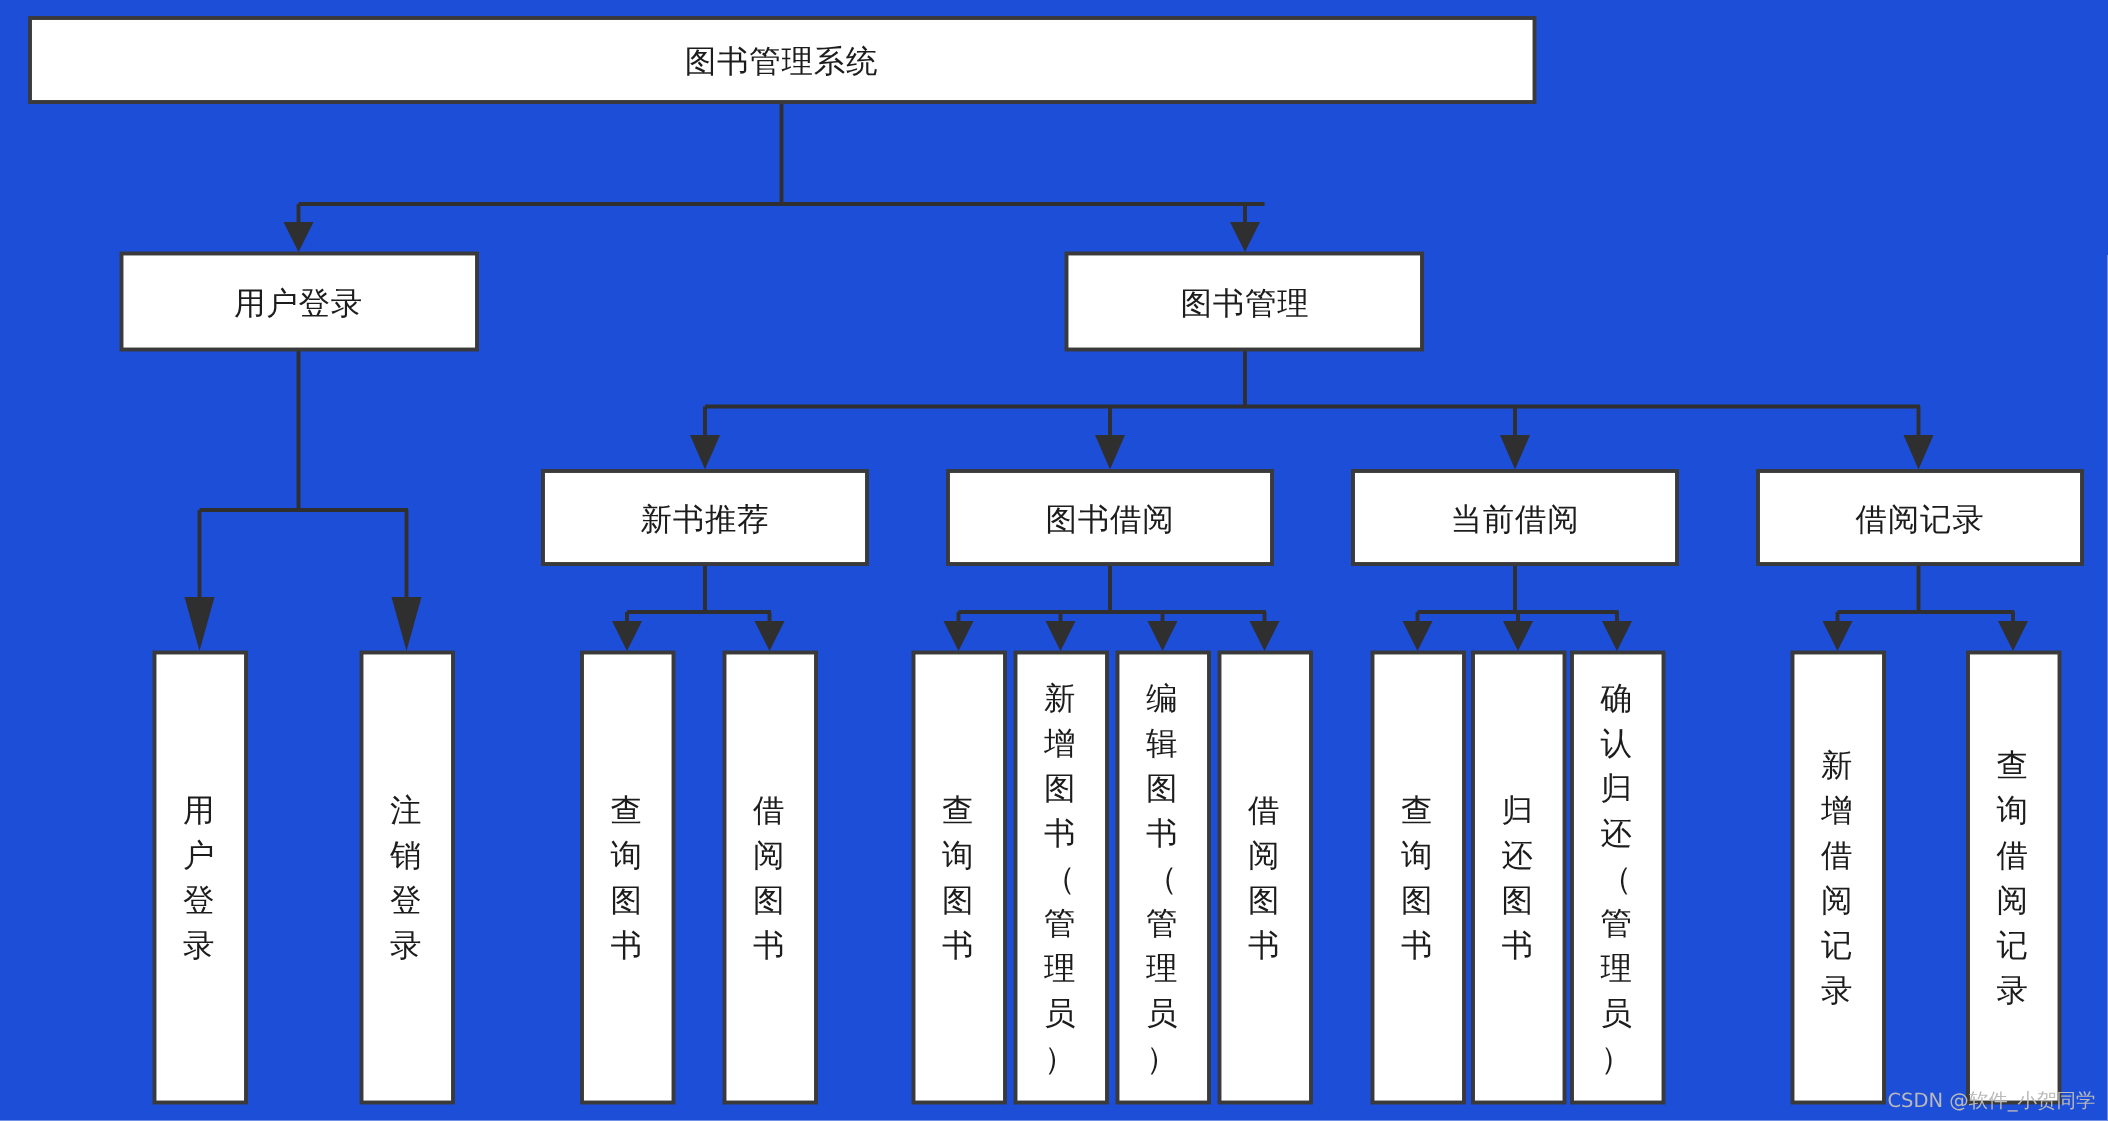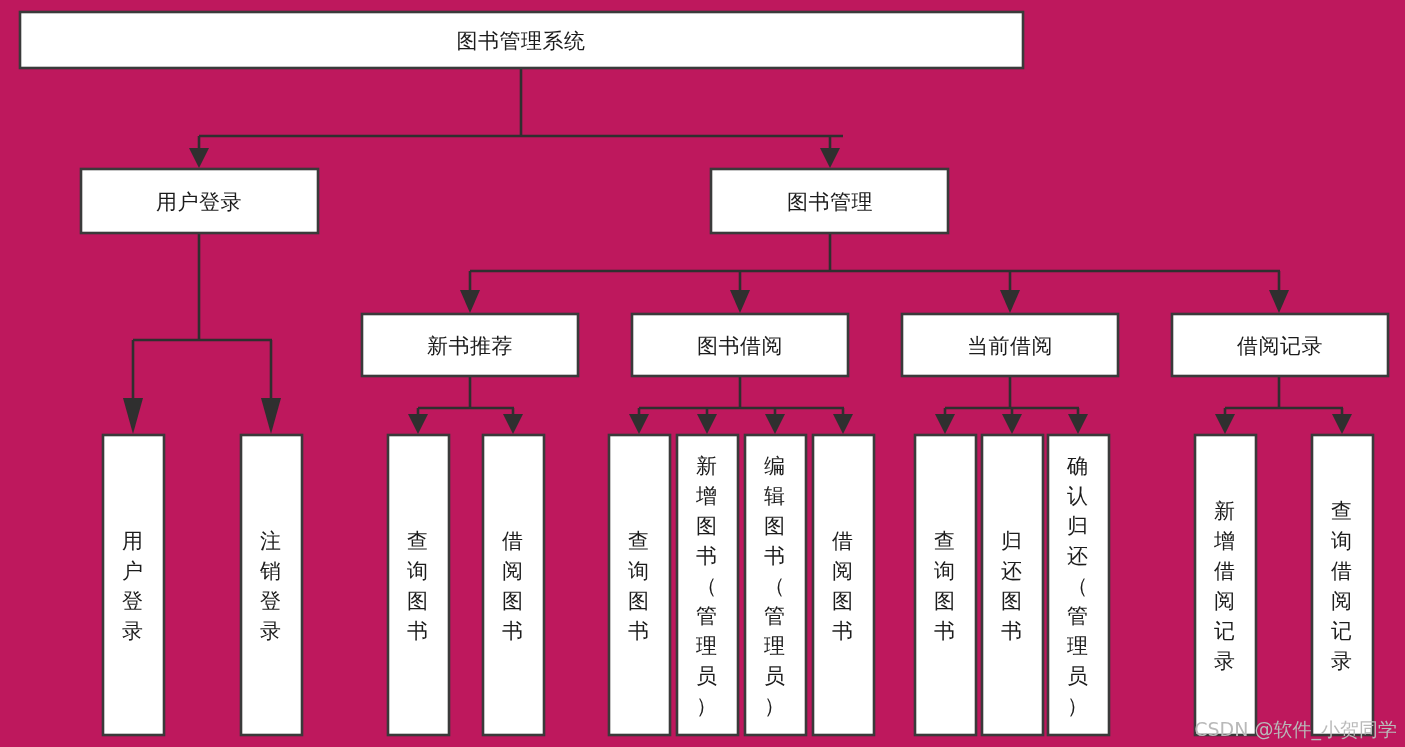--- a/index.html
+++ b/index.html
@@ -11,21 +11,21 @@
   body {
     width: 1405px;
     height: 747px;
     overflow: hidden;
     font-family: "DejaVu Sans", "Liberation Sans", sans-serif;
   }
   #diagram-root {
     position: relative;
     width: 1405px;
     height: 747px;
-    background: #be185d;
+    background: #1d4ed8;
   }
   svg.diagram-canvas {
     position: absolute;
     top: 0;
     left: 0;
     width: 1405px;
     height: 747px;
     display: block;
   }
   .node-box {
@@ -55,21 +55,21 @@
     font-family: "DejaVu Sans", "Liberation Sans", sans-serif;
     font-size: 21px;
     fill: #1c1c1c;
     letter-spacing: 1px;
   }
   .watermark-text {
     position: absolute;
     right: 8px;
     bottom: 4px;
     font-family: "DejaVu Sans", "Liberation Sans", sans-serif;
-    font-size: 19px;
+    font-size: 13px;
     color: #b9b9b9;
     white-space: nowrap;
     user-select: none;
   }
 </style>
 </head>
 <body>
 
 <div id="diagram-root">
 

